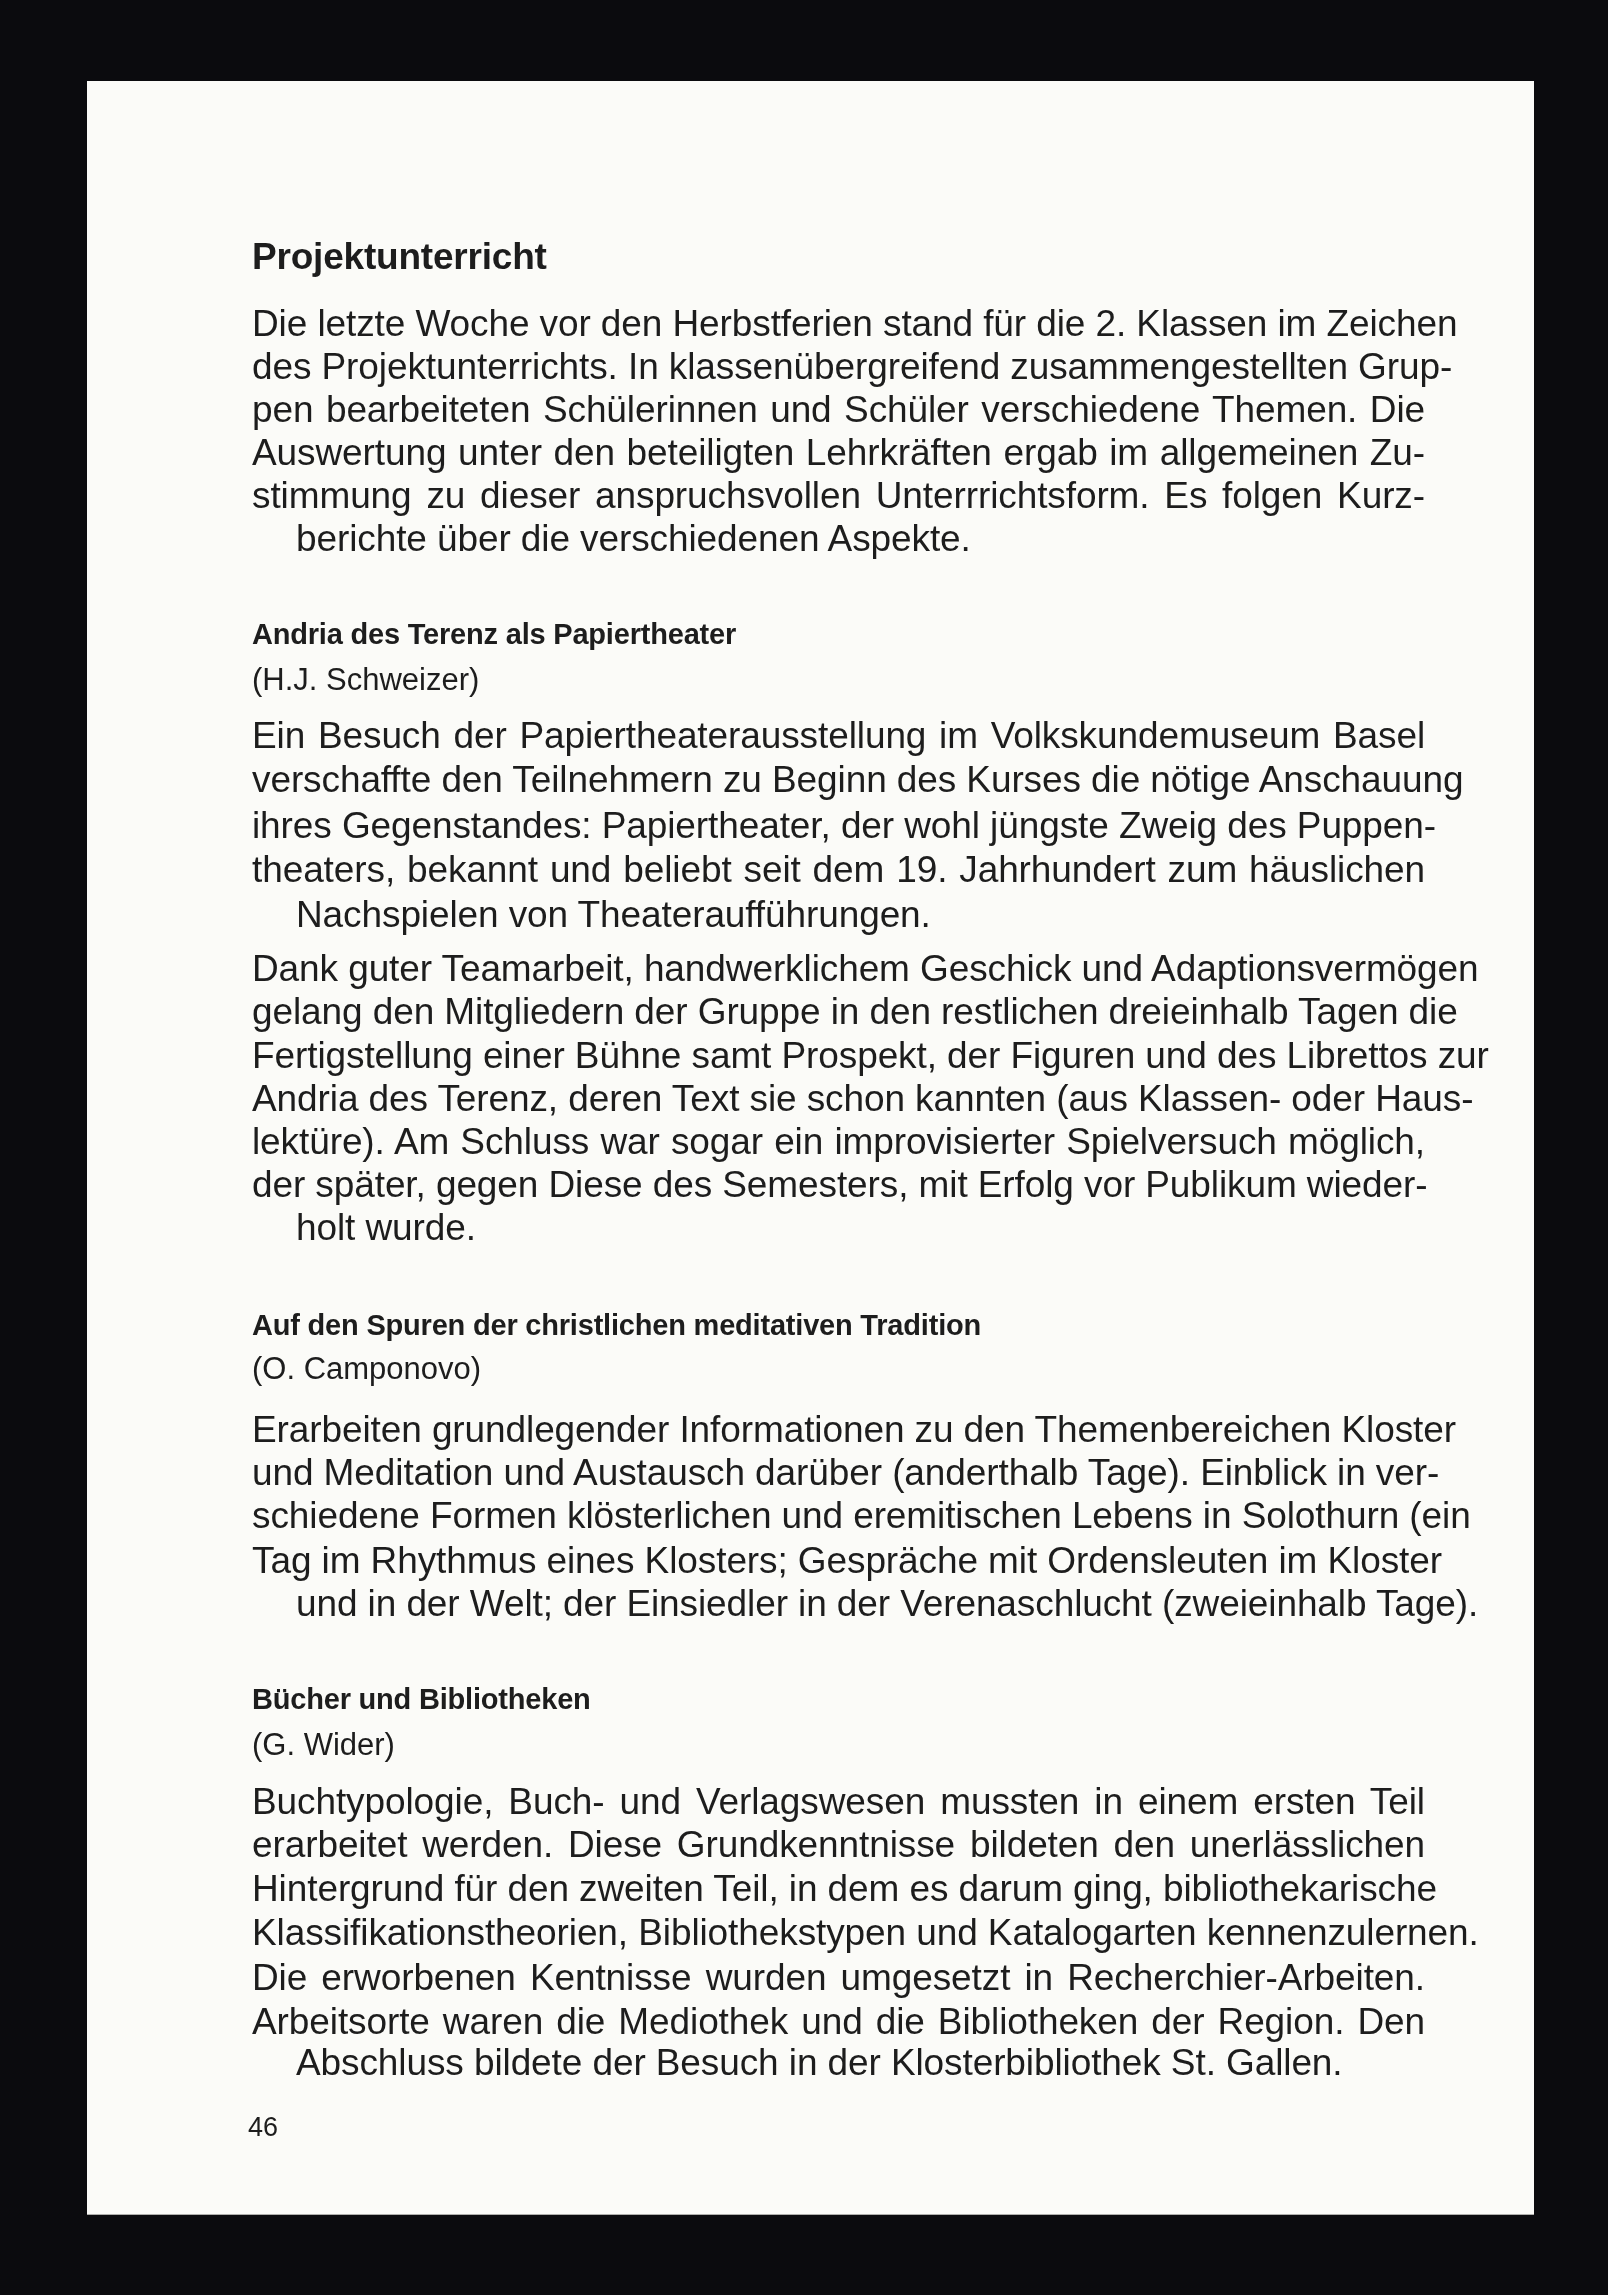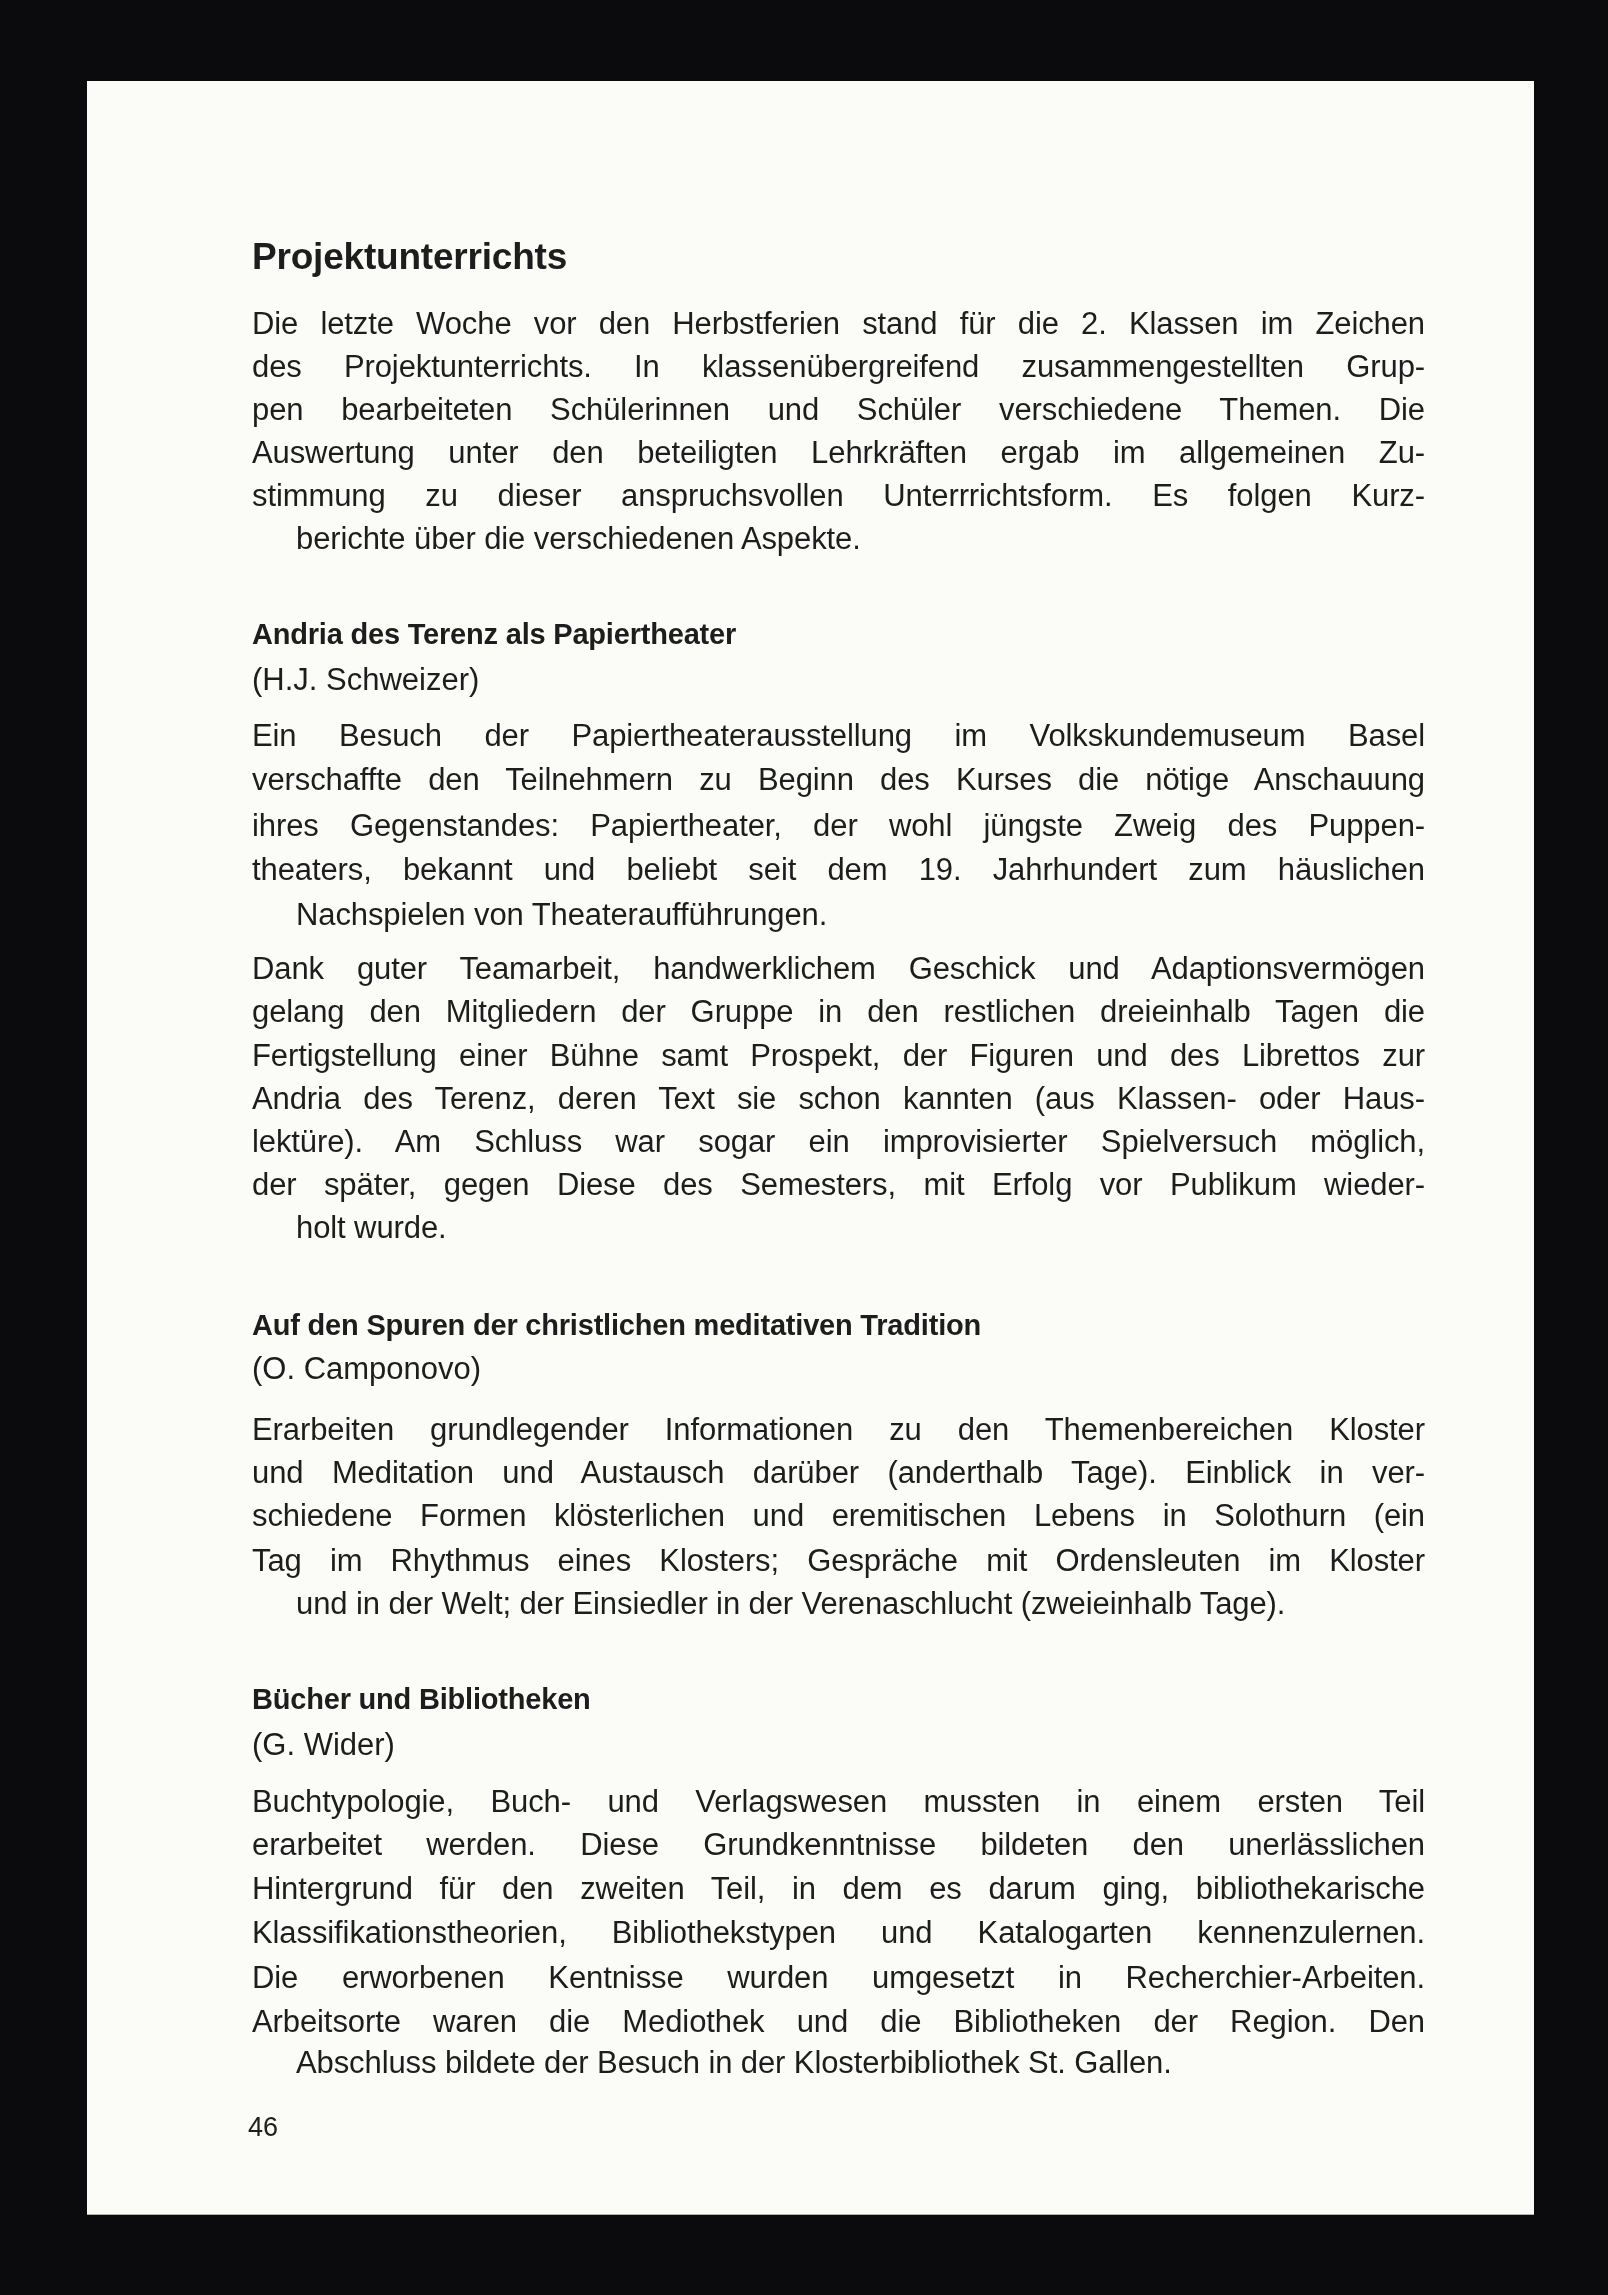--- a/index.html
+++ b/index.html
@@ -23,21 +23,21 @@
     height: 2133px;
     background: #fbfbf8;
     box-shadow: 0 0.8px 0 #d8d8d4;
   }
   .ln {
     position: absolute;
     left: 252px;
     width: 1173px;
     height: 43px;
     line-height: 43px;
-    font-size: 31px;
+    font-size: 37px;
     white-space: nowrap;
     text-align: justify;
     text-align-last: justify;
     letter-spacing: -0.1px;
   }
   .ln.last {
     text-align: left;
     text-align-last: left;
     margin-left: 44px;
   }
@@ -76,21 +76,21 @@
     line-height: 43px;
     font-size: 27px;
     white-space: nowrap;
   }
 </style>
 </head>
 <body>
 
 <div class="page"></div>
 
-<div class="h1" style="top:235px">Projektunterrichts</div>
+<div class="h1" style="top:235px">Projektunterricht</div>
 <div class="ln" style="top:302px">Die letzte Woche vor den Herbstferien stand für die 2. Klassen im Zeichen</div>
 <div class="ln" style="top:345px">des Projektunterrichts. In klassenübergreifend zusammengestellten Grup-</div>
 <div class="ln" style="top:388px">pen bearbeiteten Schülerinnen und Schüler verschiedene Themen. Die</div>
 <div class="ln" style="top:431px">Auswertung unter den beteiligten Lehrkräften ergab im allgemeinen Zu-</div>
 <div class="ln" style="top:474px">stimmung zu dieser anspruchsvollen Unterrrichtsform. Es folgen Kurz-</div>
 <div class="ln last" style="top:517px">berichte über die verschiedenen Aspekte.</div>
 
 <div class="h2" style="top:613px">Andria des Terenz als Papiertheater</div>
 <div class="author" style="top:658px">(H.J. Schweizer)</div>
 <div class="ln" style="top:714px">Ein Besuch der Papiertheaterausstellung im Volkskundemuseum Basel</div>

